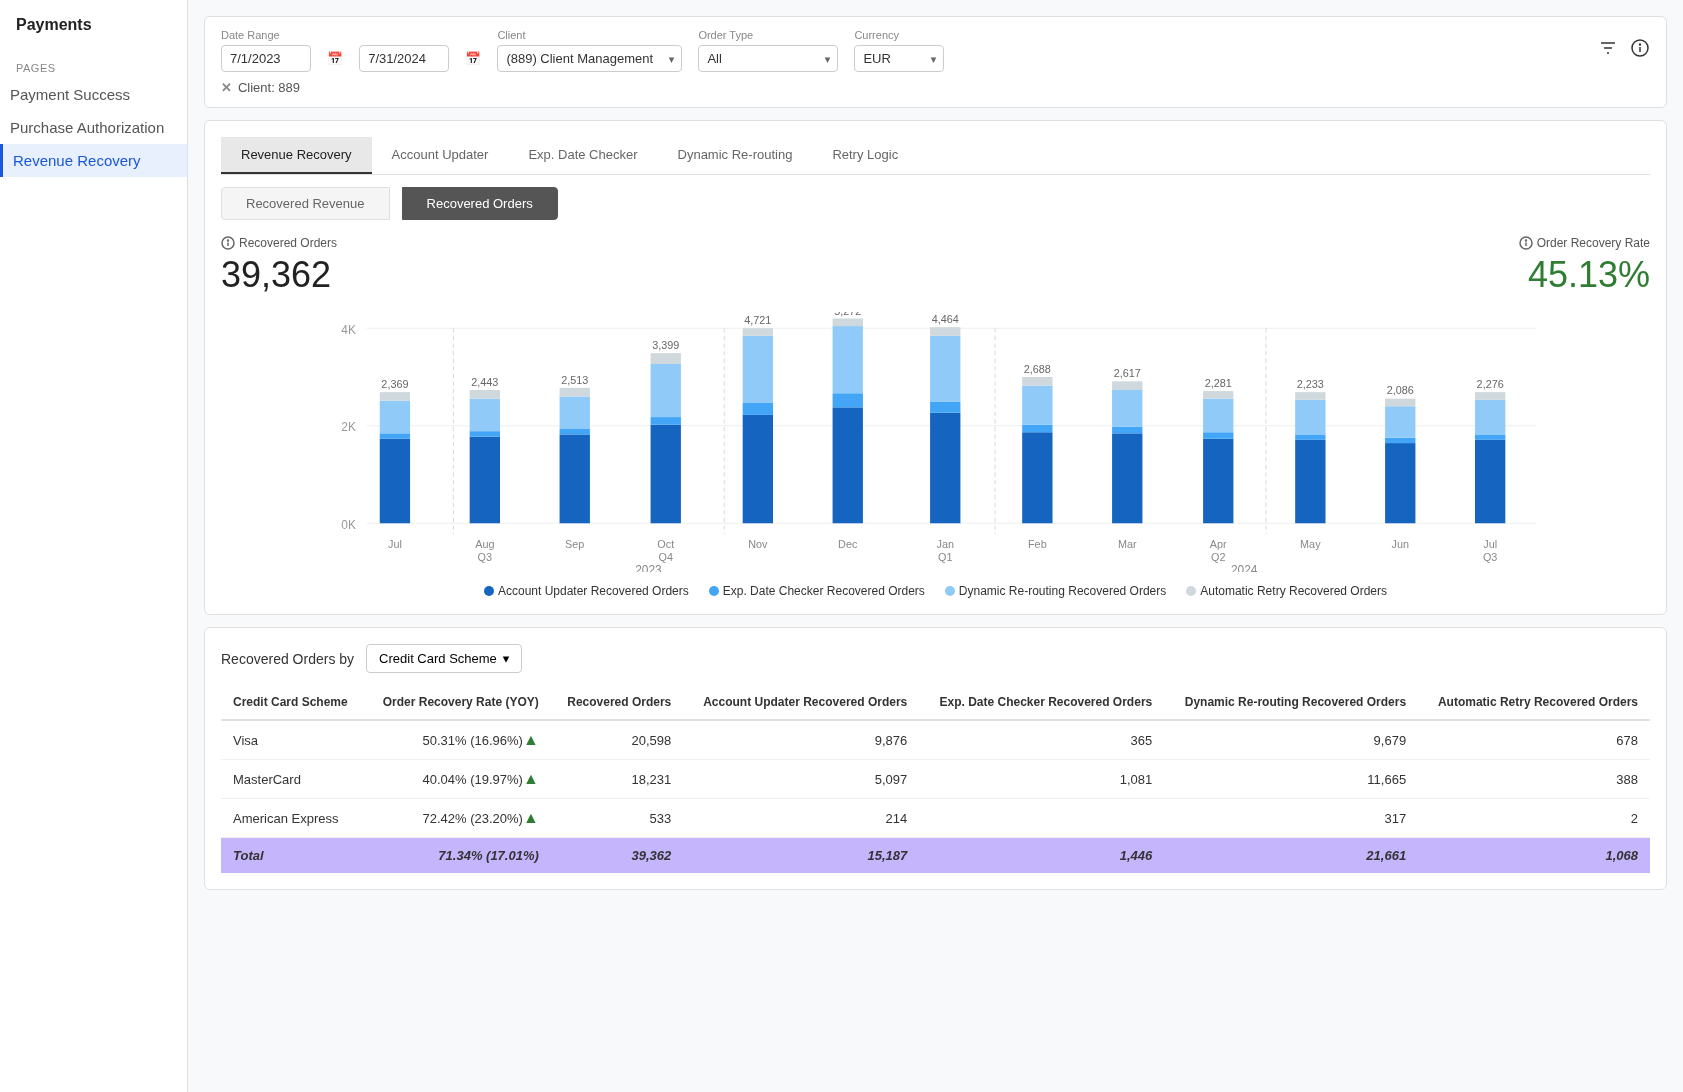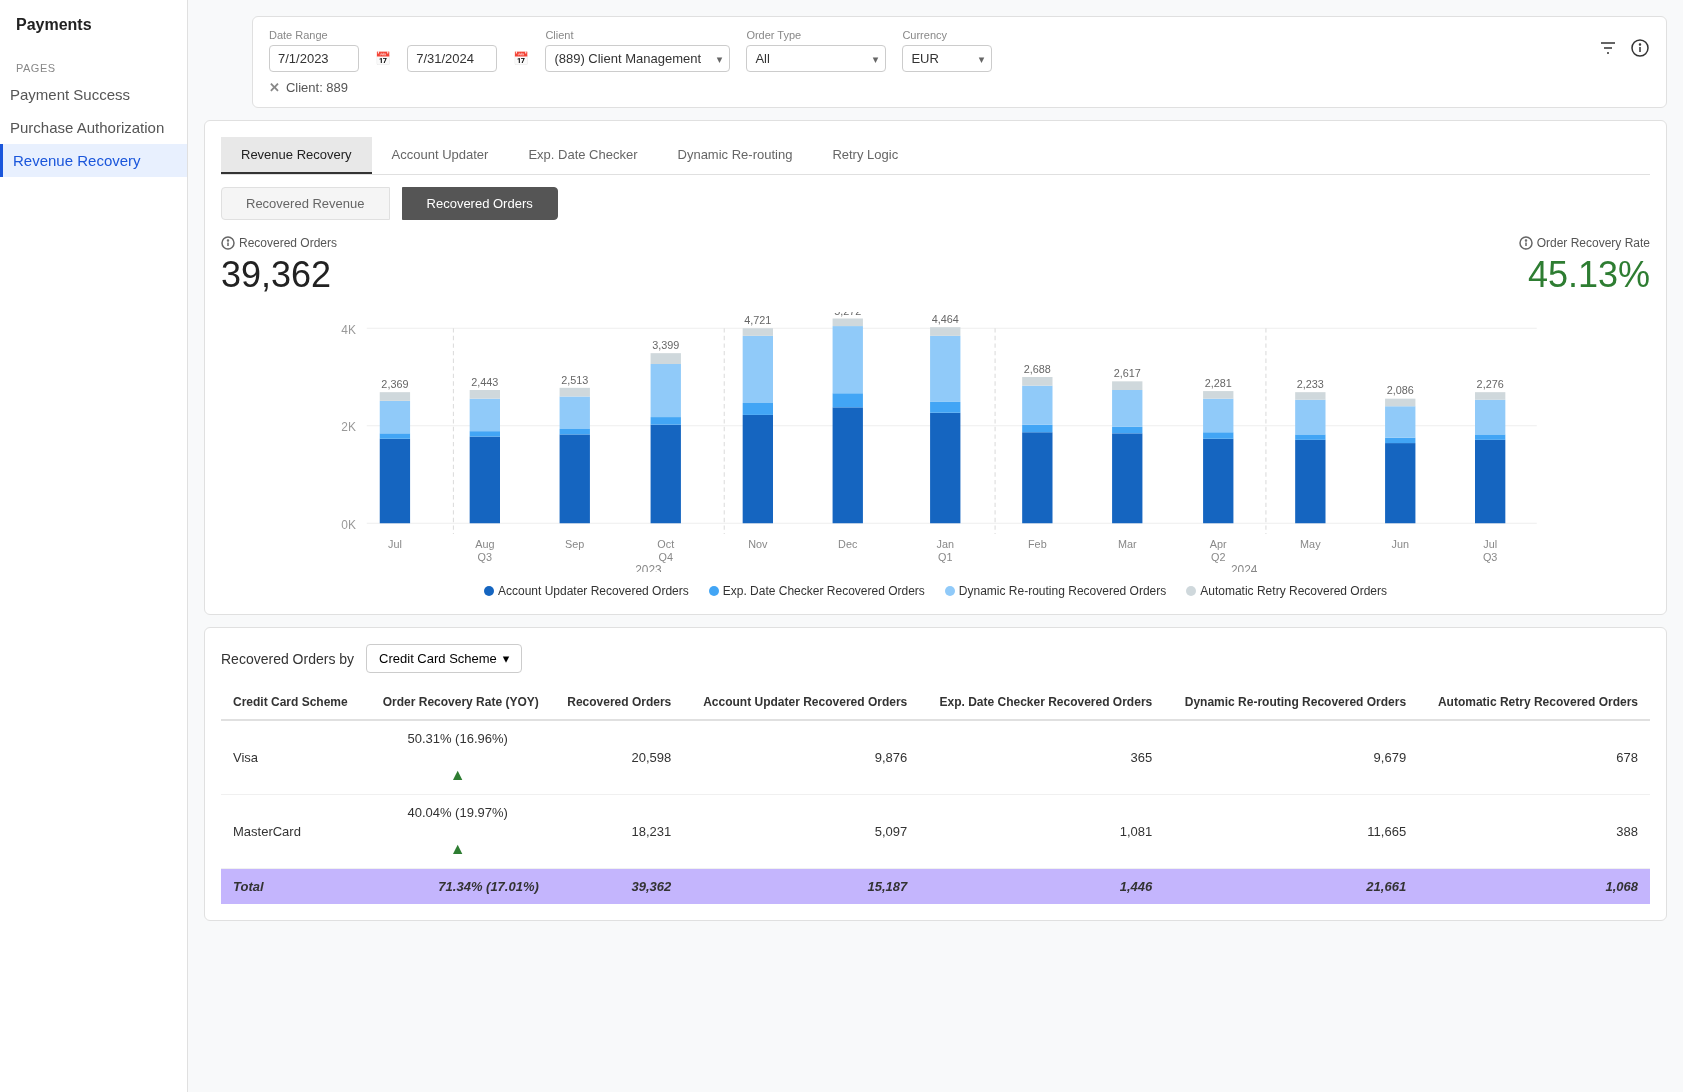--- a/index.html
+++ b/index.html
@@ -7,21 +7,21 @@
     .app-container { display: flex; height: 1092px; width: 1683px; overflow: hidden; background: #fff; }
     
     .sidebar { width: 188px; background: #fff; border-right: 1px solid #e0e0e0; padding: 16px 0; flex-shrink: 0; }
     .sidebar-title { font-size: 16px; font-weight: 600; padding: 0 16px 20px; color: #222; }
     .sidebar-section-label { font-size: 11px; color: #888; padding: 8px 16px 4px; text-transform: uppercase; letter-spacing: 0.5px; }
     .sidebar-item { padding: 8px 10px; cursor: pointer; color: #555; font-size: 15px; border-radius: 0; }
     .sidebar-item.active { background: #e8f0fe; color: #1a56db; border-left: 3px solid #1a56db; font-weight: 500; }
     
     .main-content { flex: 1; overflow-y: auto; background: #f8f9fa; padding: 16px; }
     
-    .filter-bar { background: #fff; border: 1px solid #e0e0e0; border-radius: 6px; padding: 12px 16px; margin-bottom: 12px; margin-left: 48px; }
+    .filter-bar { background: #fff; border: 1px solid #e0e0e0; border-radius: 6px; padding: 12px 16px; margin-bottom: 12px; }
     .filter-row { display: flex; align-items: center; gap: 16px; flex-wrap: wrap; }
     .filter-group { display: flex; flex-direction: column; gap: 4px; }
     .filter-label { font-size: 11px; color: #888; }
     .filter-input-group { display: flex; align-items: center; gap: 16px; }
     .filter-input { border: 1px solid #ccc; border-radius: 4px; padding: 5px 8px; font-size: 13px; color: #333; background: #fff; }
     .filter-select { border: 1px solid #ccc; border-radius: 4px; padding: 5px 28px 5px 8px; font-size: 13px; color: #333; background: #fff; appearance: none; cursor: pointer; min-width: 120px; }
     .select-wrapper { position: relative; display: inline-block; }
     .select-wrapper::after { content: '▾'; position: absolute; right: 8px; top: 50%; transform: translateY(-50%); pointer-events: none; color: #666; font-size: 11px; }
     .filter-icons { margin-left: auto; display: flex; align-items: center; gap: 12px; }
     .icon-btn { cursor: pointer; color: #555; font-size: 18px; background: none; border: none; }
@@ -54,21 +54,21 @@
     
     .table-section { background: #fff; border: 1px solid #e0e0e0; border-radius: 6px; padding: 16px; }
     .table-header-row { display: flex; align-items: center; gap: 12px; margin-bottom: 12px; }
     .table-header-label { font-size: 14px; color: #333; text-align: right; }
     .dropdown-btn { display: flex; align-items: center; gap: 6px; padding: 6px 12px; border: 1px solid #ccc; border-radius: 4px; background: #fff; cursor: pointer; font-size: 13px; }
     table { width: 100%; border-collapse: collapse; font-size: 13px; }
     th { text-align: left; padding: 10px 12px; border-bottom: 2px solid #e0e0e0; color: #333; font-weight: 600; font-size: 12px; }
     td { padding: 10px 12px; border-bottom: 1px solid #f0f0f0; color: #333; }
     tr:last-child td { font-weight: 600; border-bottom: none; }
     .arrow-up { color: #2e7d32; font-size: 16px; }
-    .rate-cell { display: flex; align-items: center; gap: 20px; flex-direction: column; }
+    .rate-cell { display: flex; align-items: center; gap: 0; }
     th:not(:first-child) { text-align: right; }
     td:not(:first-child) { text-align: right; }
     
     .main-content::-webkit-scrollbar { width: 8px; }
     .main-content::-webkit-scrollbar-track { background: #f0f0f0; }
     .main-content::-webkit-scrollbar-thumb { background: #ccc; border-radius: 4px; }
   </style>
 </head>
 <body>
 
@@ -397,20 +397,34 @@
                 <span class="arrow-up">▲</span>
               </div>
             </td>
             <td>18,231</td>
             <td>5,097</td>
             <td>1,081</td>
             <td>11,665</td>
             <td>388</td>
           </tr>
 
+          <tr>
+            <td>American Express</td>
+            <td>
+              <div class="rate-cell" style="justify-content:flex-end;">
+                <span>72.42% (23.20%)</span>
+                <span class="arrow-up">▲</span>
+              </div>
+            </td>
+            <td>533</td>
+            <td>214</td>
+            <td></td>
+            <td>317</td>
+            <td>2</td>
+          </tr>
 
           <tr style="background:#c4b5fd;font-style:italic;">
             <td>Total</td>
             <td>71.34% (17.01%)</td>
             <td>39,362</td>
             <td>15,187</td>
             <td>1,446</td>
             <td>21,661</td>
             <td>1,068</td>
           </tr>

